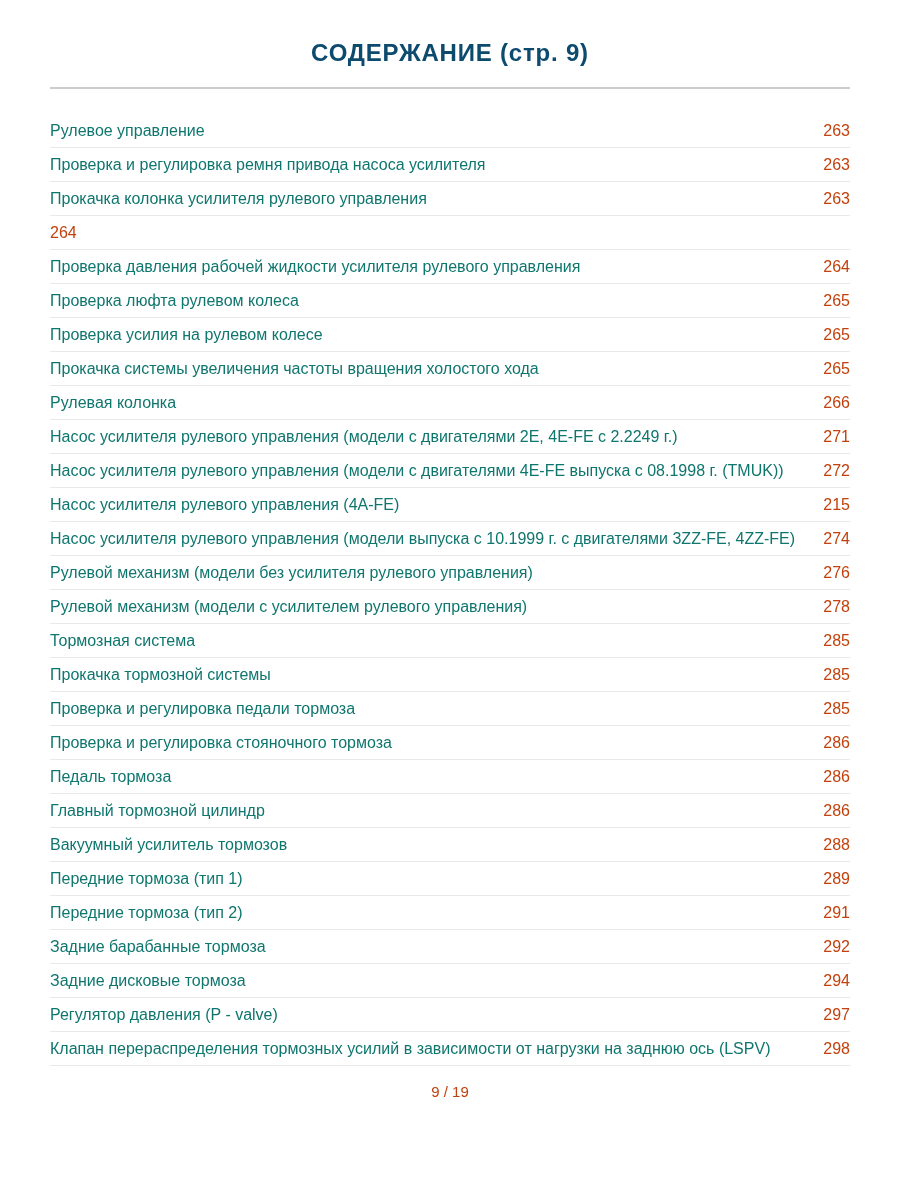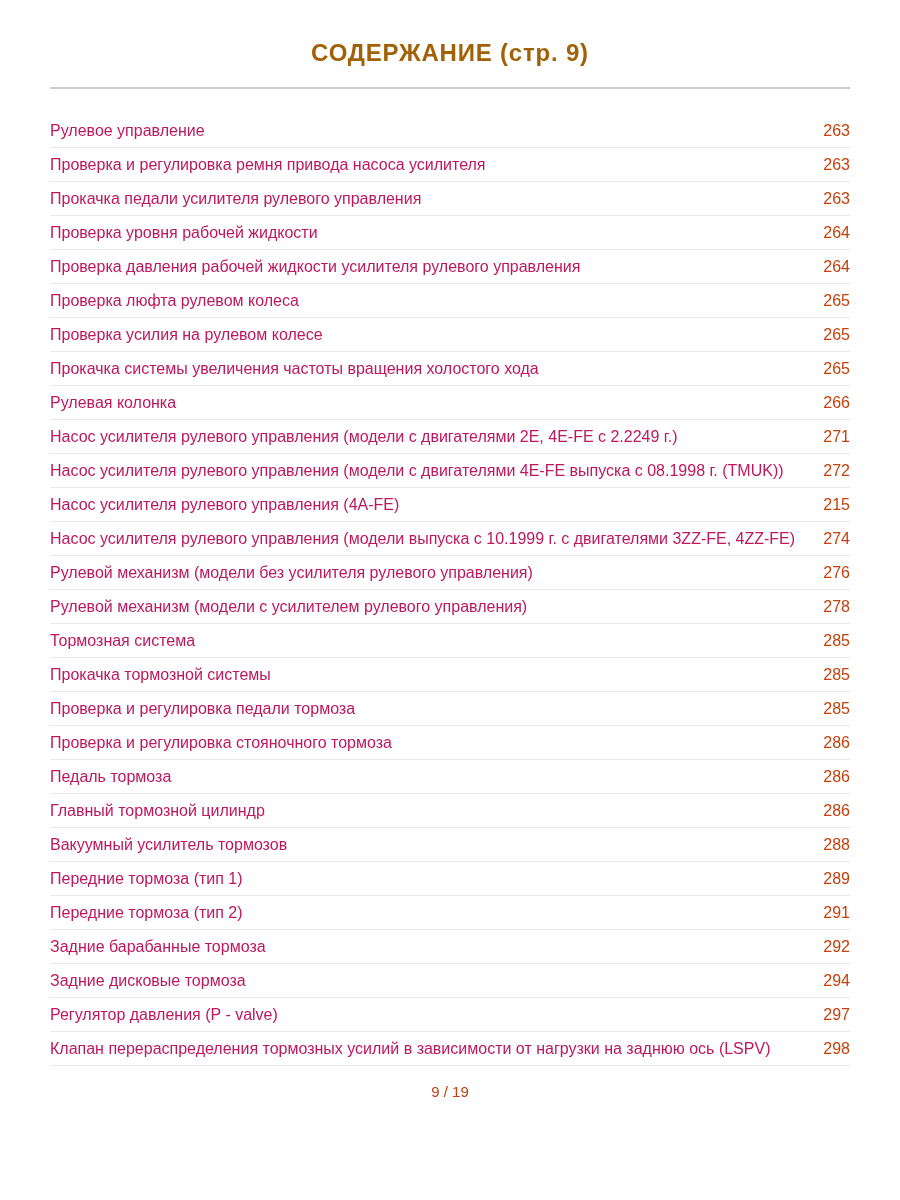--- a/index.html
+++ b/index.html
@@ -16,21 +16,21 @@
     height: 1200px;
     padding: 38px 50px 0 50px;
     display: flex;
     flex-direction: column;
   }
   .page-title {
     text-align: center;
     font-size: 24px;
     font-weight: 700;
     letter-spacing: 0.8px;
-    color: #a16207;
+    color: #0c4a6e;
     line-height: 30px;
   }
   .title-divider {
     margin-top: 19px;
     border: none;
     border-top: 2px solid #cccccc;
     width: 100%;
   }
   .toc {
     margin-top: 25px;
@@ -41,21 +41,21 @@
     align-items: flex-end;
     gap: 18px;
     padding: 6px 0;
     border-bottom: 1px solid #e9e9e9;
     font-size: 16px;
     line-height: 21px;
     cursor: pointer;
   }
   .toc-label {
     flex: 1 1 auto;
-    color: #be185d;
+    color: #0f766e;
   }
   .toc-page {
     flex: 0 0 auto;
     color: #c2410c;
     white-space: nowrap;
   }
   .footer {
     margin-top: 17px;
     text-align: center;
     font-size: 15px;
@@ -75,26 +75,25 @@
     <span class="toc-label">Рулевое управление</span>
     <span class="toc-page">263</span>
   </div>
 
   <div class="toc-row">
     <span class="toc-label">Проверка и регулировка ремня привода насоса усилителя</span>
     <span class="toc-page">263</span>
   </div>
 
   <div class="toc-row">
-    <span class="toc-label">Прокачка педали усилителя рулевого управления</span>
+    <span class="toc-label">Прокачка колонка усилителя рулевого управления</span>
     <span class="toc-page">263</span>
   </div>
 
   <div class="toc-row">
-    <span class="toc-label">Проверка уровня рабочей жидкости</span>
     <span class="toc-page">264</span>
   </div>
 
   <div class="toc-row">
     <span class="toc-label">Проверка давления рабочей жидкости усилителя рулевого управления</span>
     <span class="toc-page">264</span>
   </div>
 
   <div class="toc-row">
     <span class="toc-label">Проверка люфта рулевом колеса</span>

